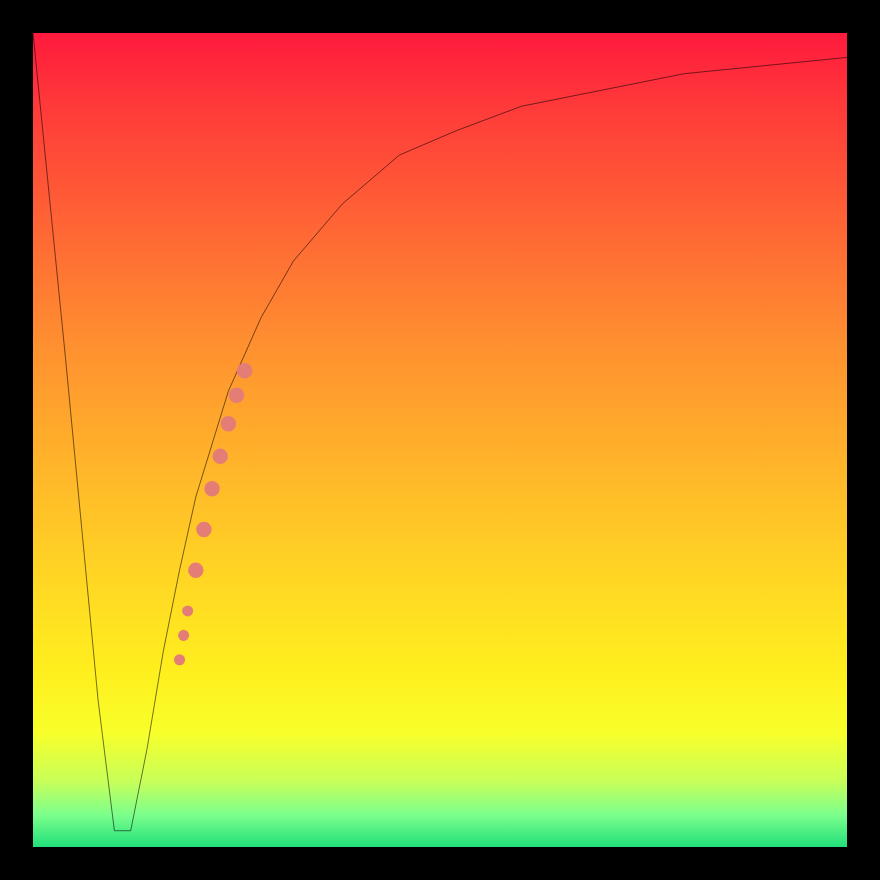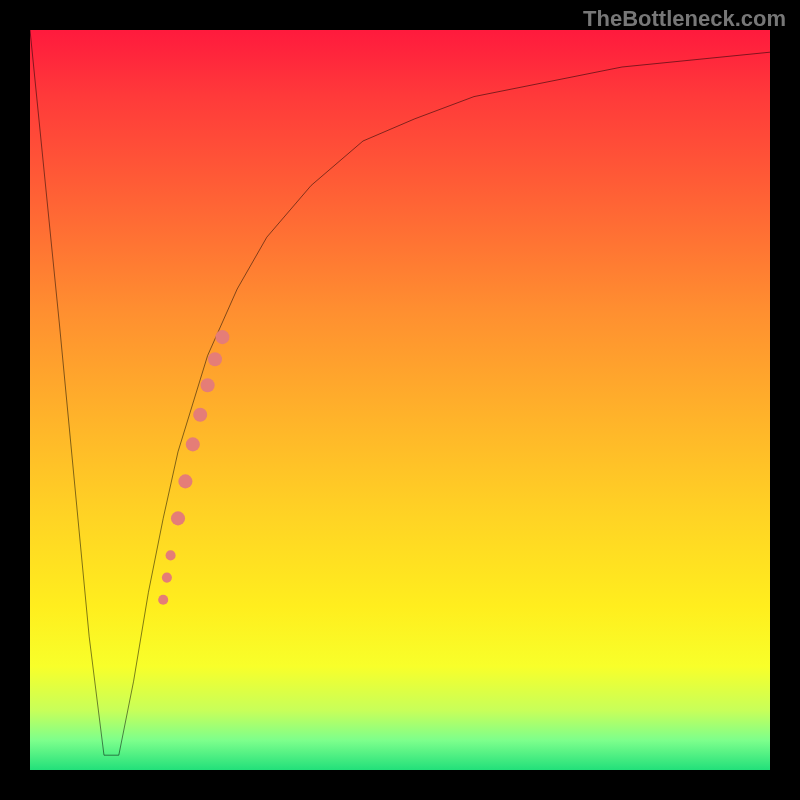--- a/index.html
+++ b/index.html
@@ -60,21 +60,20 @@
     left: 0;
     top: 0;
     width: 100%;
     height: 100%;
   }
 </style>
 </head>
 <body>
 
 <div class="outer">
-  <div class="watermark">TheBottleneck.com</div>
 
   <div class="plot">
     <div class="gradient"></div>
     <svg class="curve" viewBox="0 0 100 100" preserveAspectRatio="none">
       <path id="main-curve" fill="none" stroke="#000" stroke-width="0.5" vector-effect="non-scaling-stroke" d="M0.00 0.00 L4.00 40.00 L8.00 82.00 L10.00 98.00 L12.00 98.00 L14.00 88.00 L16.00 76.00 L18.00 66.00 L20.00 57.00 L24.00 44.00 L28.00 35.00 L32.00 28.00 L38.00 21.00 L45.00 15.00 L52.00 12.00 L60.00 9.00 L70.00 7.00 L80.00 5.00 L90.00 4.00 L100.00 3.00"></path>
       <g id="highlight">
           <circle cx="18.00" cy="77.00" r="0.68" fill="#e57d77"></circle>
           <circle cx="18.50" cy="74.00" r="0.68" fill="#e57d77"></circle>
           <circle cx="19.00" cy="71.00" r="0.68" fill="#e57d77"></circle>
           <circle cx="20.00" cy="66.00" r="0.95" fill="#e57d77"></circle>

